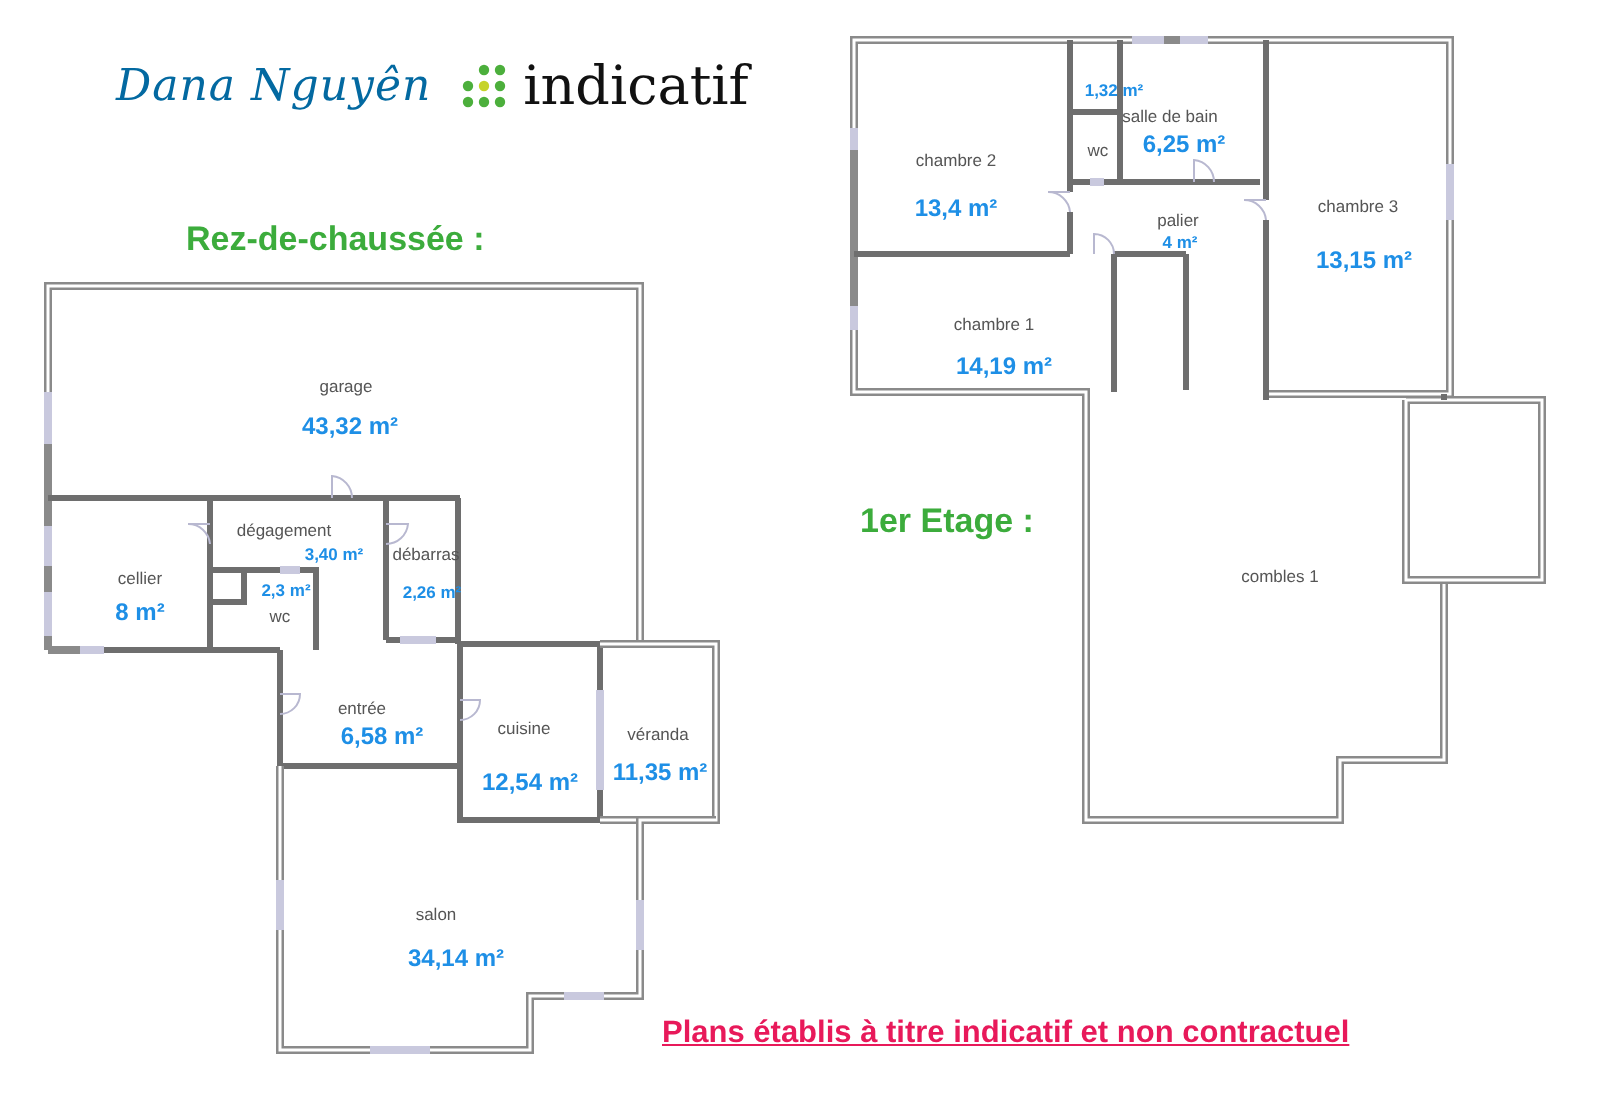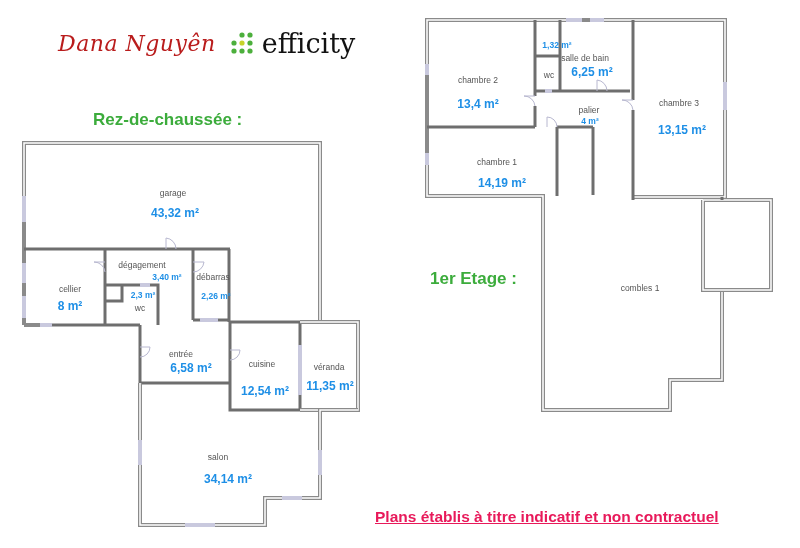--- a/index.html
+++ b/index.html
@@ -1,18 +1,18 @@
 <!DOCTYPE html>
 <html><head>
 <meta charset="utf-8">
 <style>
   html, body { margin: 0; padding: 0; background: #ffffff; }
   body { width: 800px; height: 548px; position: relative; overflow: hidden; font-family: "Liberation Sans", sans-serif; }
   .abs { position: absolute; }
-  .logo-script { font-family: "DejaVu Serif", serif; font-style: italic; font-size: 22px; color: #b91c1c; letter-spacing: 0.5px; }
+  .logo-script { font-family: "DejaVu Serif", serif; font-style: italic; font-size: 22px; color: #0369a1; letter-spacing: 0.5px; }
   .logo-brand { font-family: "DejaVu Serif", serif; font-size: 27px; color: #111; }
   .floor-title { font-family: "Liberation Sans", sans-serif; font-weight: bold; font-size: 17px; color: #3cac3c; white-space: nowrap; }
   .disclaimer { font-family: "Liberation Sans", sans-serif; font-weight: bold; font-size: 15.5px; color: #e8195a; text-decoration: underline; white-space: nowrap; }
   .rname { font-family: "Liberation Sans", sans-serif; font-size: 8.5px; fill: #555; }
   .rarea { font-family: "Liberation Sans", sans-serif; font-weight: bold; font-size: 12px; fill: #1e8fe6; }
   .rarea-sm { font-family: "Liberation Sans", sans-serif; font-weight: bold; font-size: 8.5px; fill: #1e8fe6; }
   svg { position: absolute; left: 0; top: 0; }
   .wall { fill: none; stroke: #8a8a8a; stroke-width: 4; }
   .wall-in { fill: none; stroke: #ffffff; stroke-width: 1.5; }
   .iw { stroke: #6e6e6e; stroke-width: 3; fill: none; }
@@ -27,25 +27,25 @@
   <svg width="30" height="26" viewBox="0 0 30 26" style="position:relative; margin-left:14px; margin-right:2px;">
     <circle cx="12" cy="4" r="2.6" fill="#4caf3c"></circle>
     <circle cx="4" cy="12" r="2.6" fill="#4caf3c"></circle>
     <circle cx="12" cy="12" r="2.6" fill="#c6d32a"></circle>
     <circle cx="20" cy="12" r="2.6" fill="#4caf3c"></circle>
     <circle cx="4" cy="20" r="2.6" fill="#4caf3c"></circle>
     <circle cx="12" cy="20" r="2.6" fill="#4caf3c"></circle>
     <circle cx="20" cy="20" r="2.6" fill="#4caf3c"></circle>
     <circle cx="20" cy="4" r="2.6" fill="#4caf3c"></circle>
   </svg>
-  <span class="logo-brand">efficity</span>
+  <span class="logo-brand">indicatif</span>
 </div>
 
 <div class="abs floor-title" style="left:93px; top:110px;">Rez-de-chaussée :</div>
-<div class="abs floor-title" style="left:430px; top:269px;">1er Etage :</div>
+<div class="abs floor-title" style="left:430px; top:251px;">1er Etage :</div>
 
 <svg width="800" height="548" viewBox="0 0 800 548">
 
   <g>
 
     <polyline class="wall" points="24,196 24,143 320,143 320,320"></polyline>
     <polyline class="wall-in" points="24,196 24,143 320,143 320,320"></polyline>
 
     <line class="wall" x1="24" y1="222" x2="24" y2="325"></line>
     <line class="win" x1="24" y1="196" x2="24" y2="222"></line>
@@ -172,13 +172,13 @@
   <text class="rarea" x="592" y="76" text-anchor="middle">6,25 m²</text>
   <text class="rname" x="589" y="113" text-anchor="middle">palier</text>
   <text class="rarea-sm" x="590" y="124" text-anchor="middle">4 m²</text>
   <text class="rname" x="679" y="106" text-anchor="middle">chambre 3</text>
   <text class="rarea" x="682" y="134" text-anchor="middle">13,15 m²</text>
   <text class="rname" x="497" y="165" text-anchor="middle">chambre 1</text>
   <text class="rarea" x="502" y="187" text-anchor="middle">14,19 m²</text>
   <text class="rname" x="640" y="291" text-anchor="middle">combles 1</text>
 </svg>
 
-<div class="abs disclaimer" style="left:331px; top:508px;margin-left:44px;">Plans établis à titre indicatif et non contractuel</div>
+<div class="abs disclaimer" style="left:331px; top:508px;">Plans établis à titre indicatif et non contractuel</div>
 
 </body></html>

